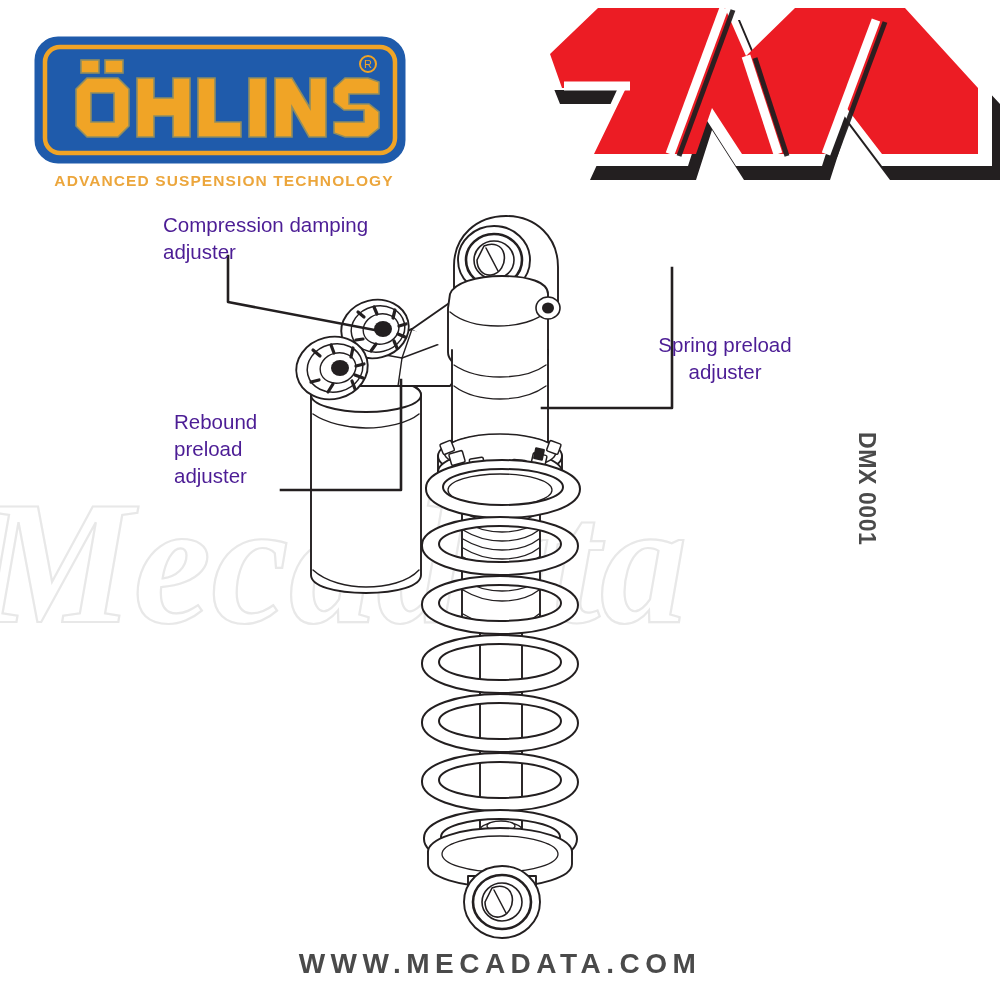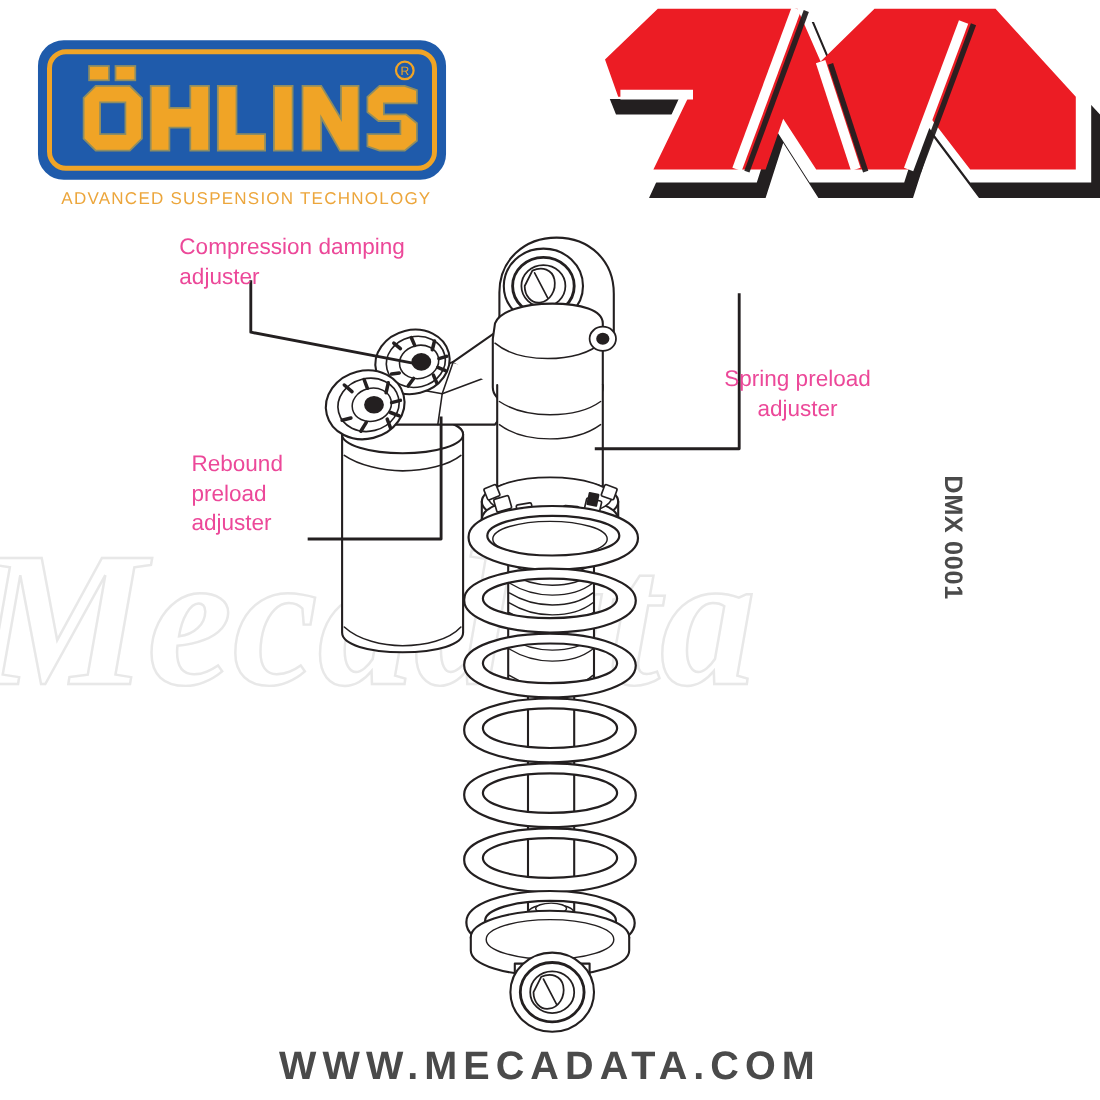--- a/index.html
+++ b/index.html
@@ -36,21 +36,21 @@
   #ohlins-tagline {
     position: absolute;
     left: 8px;
     top: 136px;
     width: 364px;
     text-align: center;
     color: #edа33a;
     color: #eda githubfff;
     color: #eca63c;
     font-size: 15.5px;
-    font-weight: normal;
+    font-weight: bold;
     letter-spacing: 1.1px;
     white-space: nowrap;
   }
 
   
   #mecadata-m {
     position: absolute;
     left: 520px;
     top: -6px;
     width: 480px;
@@ -72,21 +72,21 @@
     position: absolute;
     left: 150px;
     top: 190px;
     width: 720px;
     height: 760px;
   }
 
   
   .callout {
     position: absolute;
-    color: #ec4899;
+    color: #4c1d95;
     font-size: 20.5px;
     line-height: 1.32;
     white-space: pre-line;
   }
   #label-compression { left: 163px; top: 211px; width: 270px; }
   #label-rebound     { left: 174px; top: 408px; width: 150px; }
   #label-preload     { left: 625px; top: 331px; width: 200px; text-align: center; }
 
   
   #dmx-code {
@@ -105,21 +105,21 @@
   }
 
   
   #footer-url {
     position: absolute;
     left: 0;
     top: 948px;
     width: 1000px;
     text-align: center;
     color: #4a4a4a;
-    font-size: 36px;
+    font-size: 28px;
     font-weight: 600;
     letter-spacing: 5.5px;
     white-space: nowrap;
   }
 </style>
 </head>
 <body>
 
 <div id="page">
 

